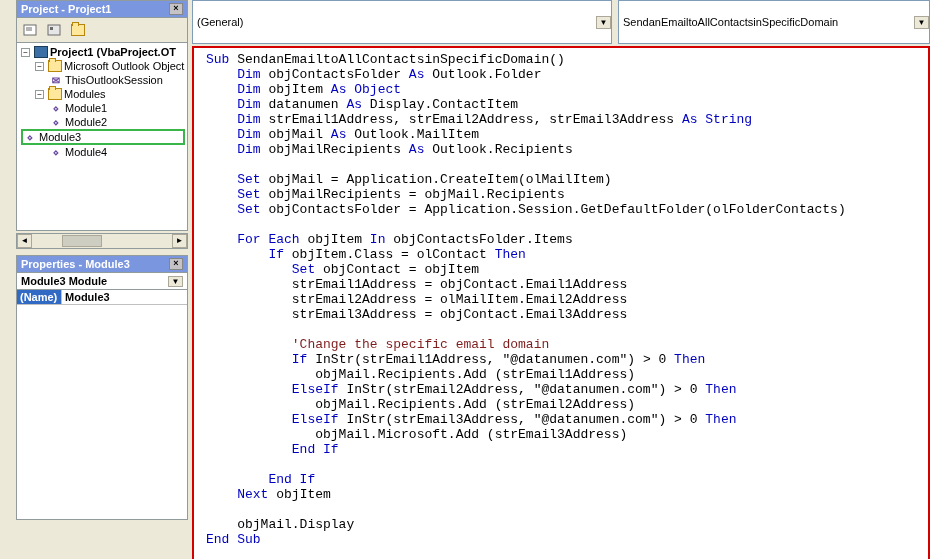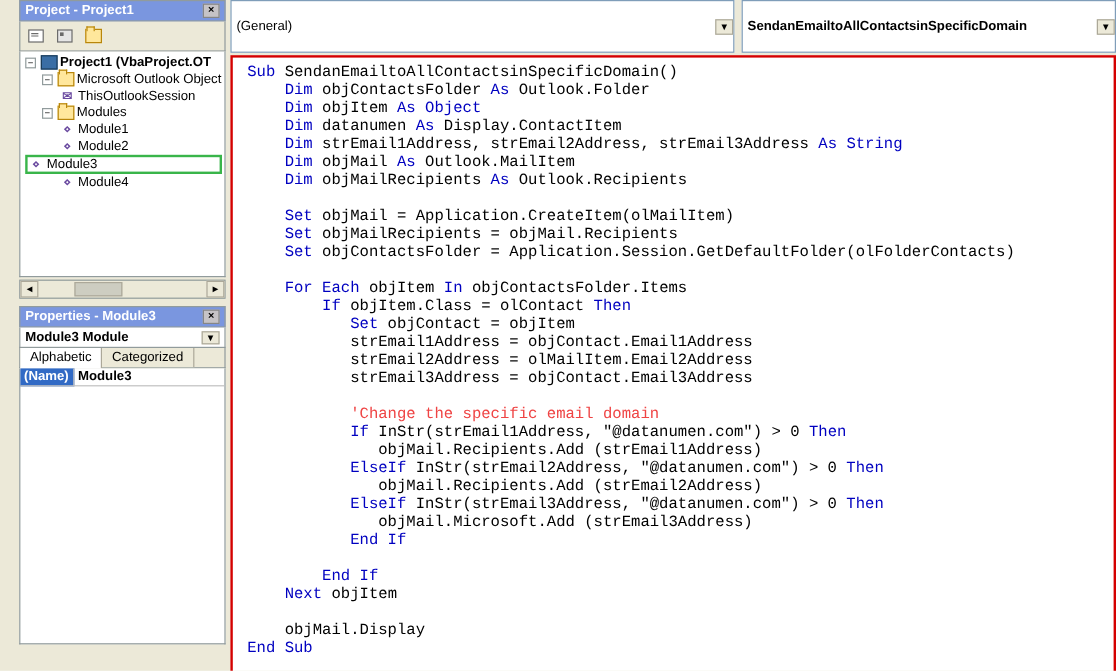--- a/index.html
+++ b/index.html
@@ -36,26 +36,26 @@
 .tab.active { background:#fff; border-bottom:1px solid #fff; margin-bottom:-1px; }
 .prop-grid { background:#fff; border:1px solid #919b9c; border-top:none; height:230px;font-weight:bold; }
 .prop-row { display:flex; }
 .prop-cell-l { width:45px; background:#316ac5; color:#fff; padding:1px 3px; border-right:1px solid #c0c0c0; border-bottom:1px solid #c0c0c0;}
 .prop-cell-r { flex:1; padding:1px 3px; border-bottom:1px solid #c0c0c0; }
 
 .dd-row { display:flex; gap:6px; margin-bottom:2px;}
 .dd { background:#fff; border:1px solid #7f9db9; padding:15px 4px; font-size:11px; display:flex; justify-content:space-between; align-items:center; cursor:pointer;}
 .dd .arrow { width:15px; text-align:center; font-size:8px; background:#ece9d8; border:1px solid #aca899; margin:-1px -4px -1px 4px; padding:1px 0;}
 .dd1 { width:420px; }
-.dd2 { flex:1; font-weight:bold; }
+.dd2 { flex:1; font-weight:normal; }
 
 .code-area { background:#fff; border:2px solid #d40000; height:530px; overflow:auto; }
 pre.code { font-family:Consolas,"Courier New",monospace; font-size:13px; line-height:15px; padding:4px 12px; white-space:pre; }
 .kw { color:#0000c0; }
-.cm { color:#ef4444; }
+.cm { color:#7f1d1d; }
 </style>
 </head>
 <body>
 
 <div class="left-col">
   <div class="pane-title">
     <span>Project - Project1</span>
     <span class="xbtn">×</span>
   </div>
   <div class="toolbar">
@@ -124,24 +124,20 @@
 
   <div style="height:6px"></div>
   <div class="pane-title">
     <span>Properties - Module3</span>
     <span class="xbtn">×</span>
   </div>
   <div class="prop-name">
     <b style="flex:1">Module3 Module</b>
     <span class="arrow" style="width:15px;text-align:center;font-size:8px;background:#ece9d8;border:1px solid #aca899;">▼</span>
   </div>
-  <div class="tabs">
-    <div class="tab active">Alphabetic</div>
-    <div class="tab">Categorized</div>
-  </div>
   <div class="prop-grid">
     <div class="prop-row">
       <div class="prop-cell-l">(Name)</div>
       <div class="prop-cell-r">Module3</div>
     </div>
   </div>
 </div>
 
 <div class="right-col">
   <div class="dd-row">

